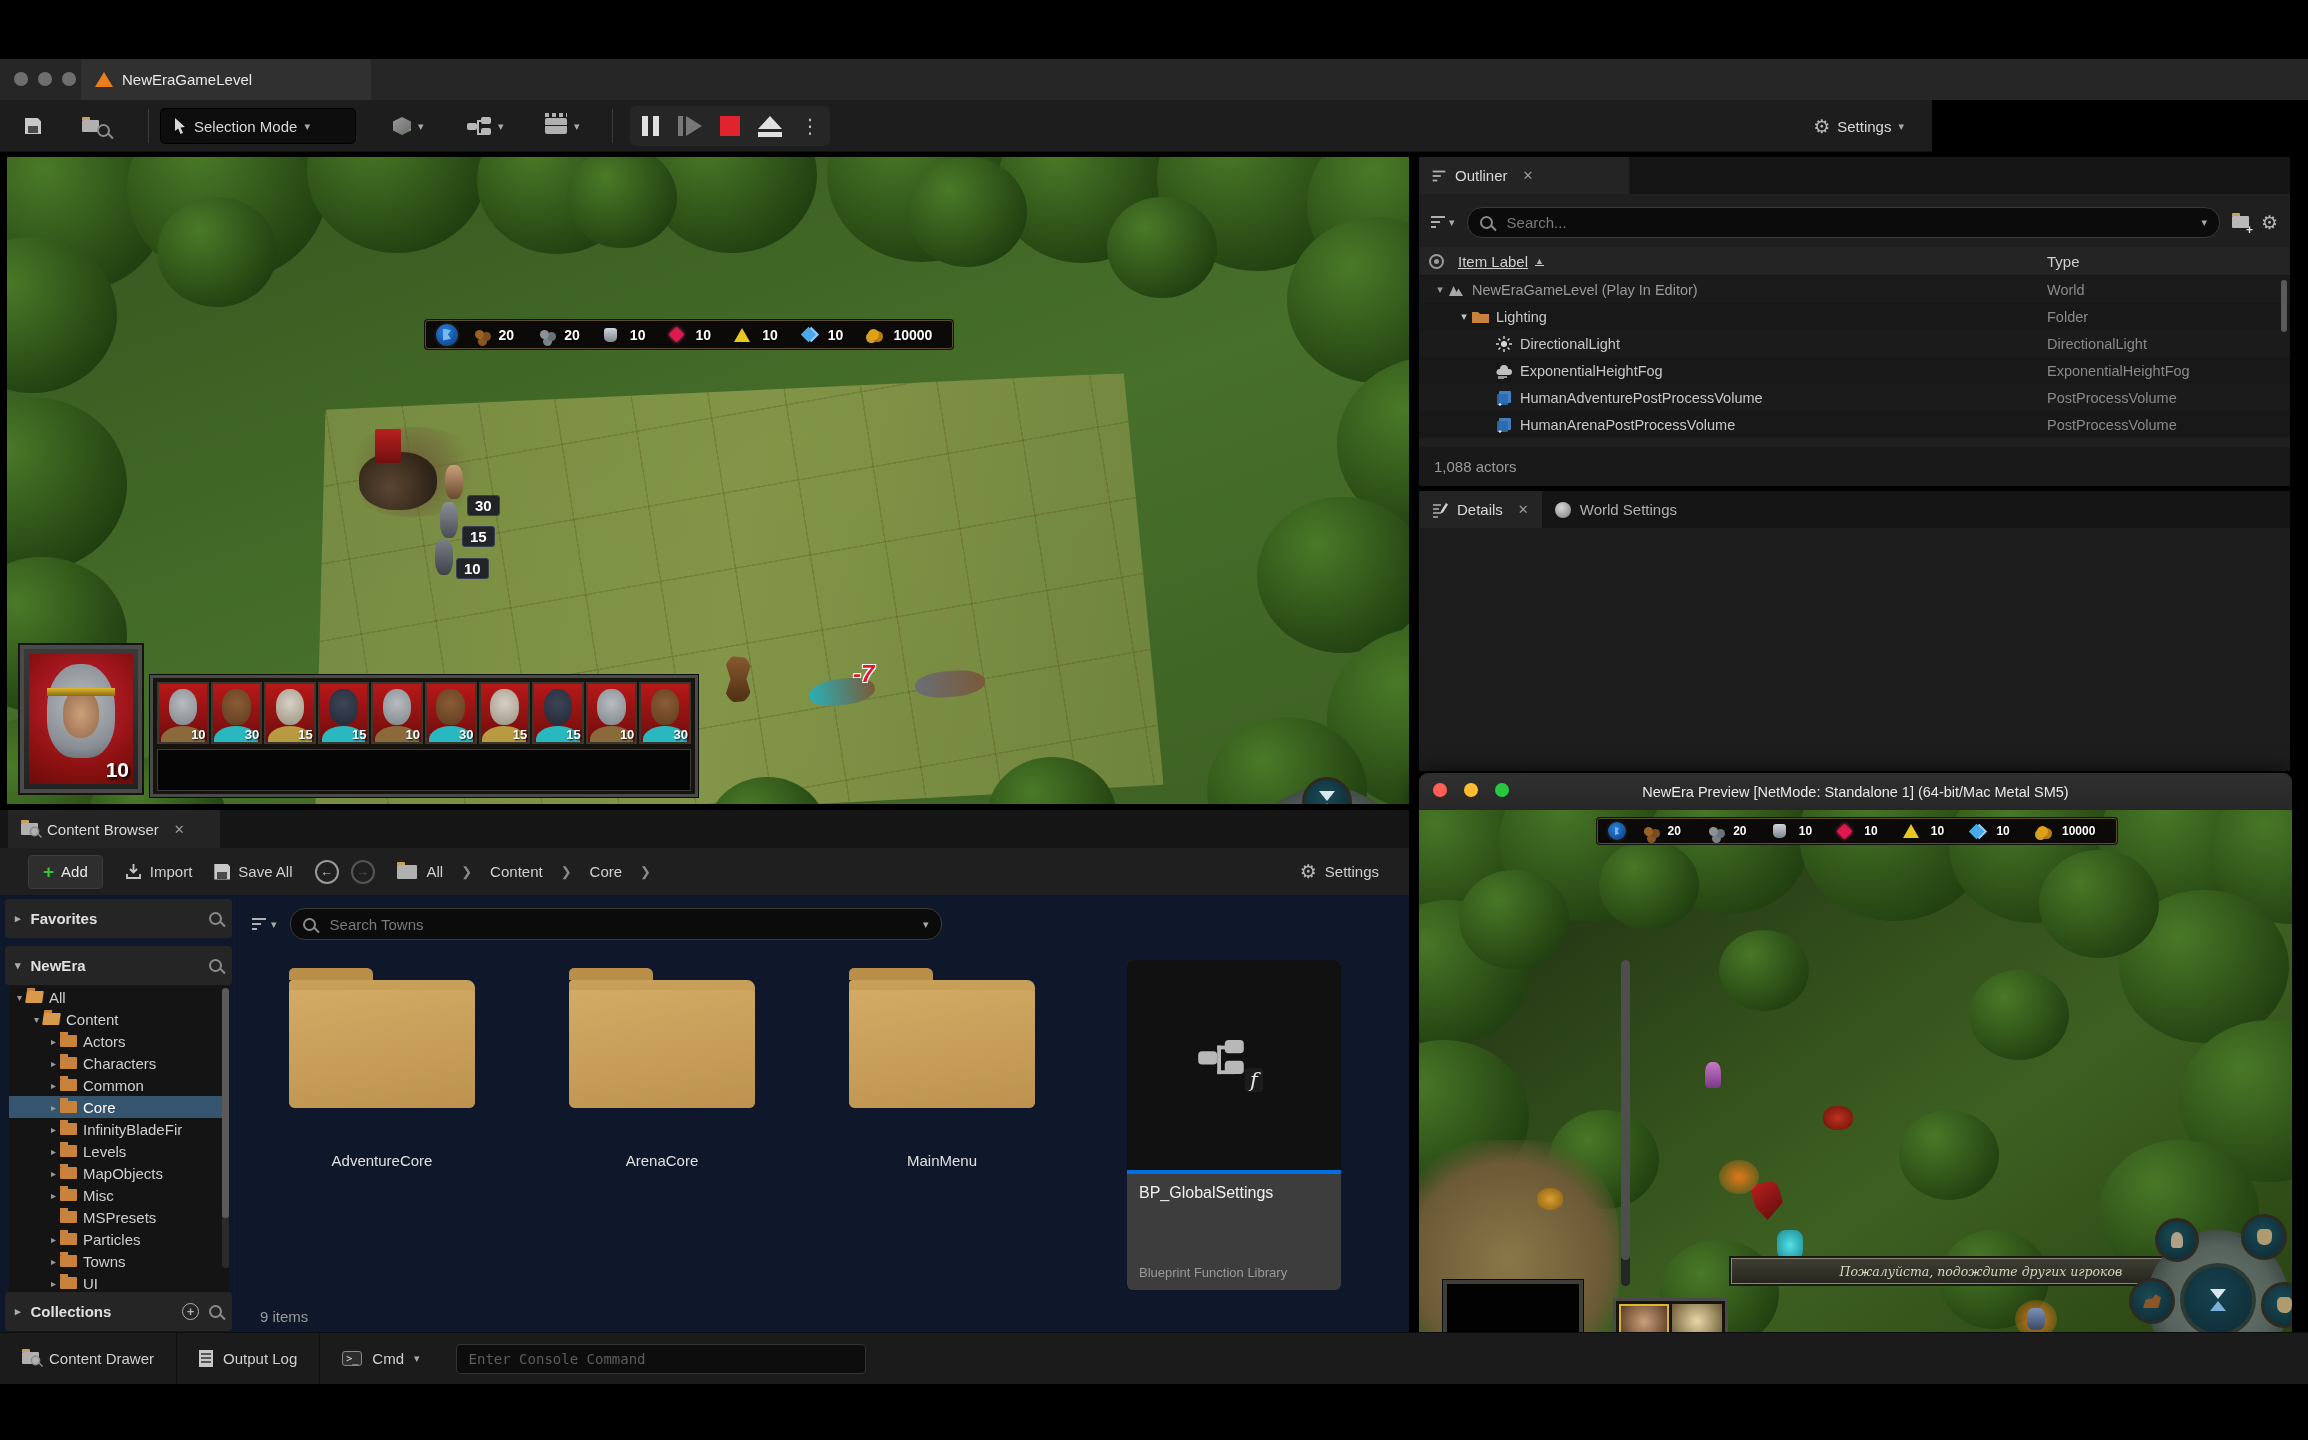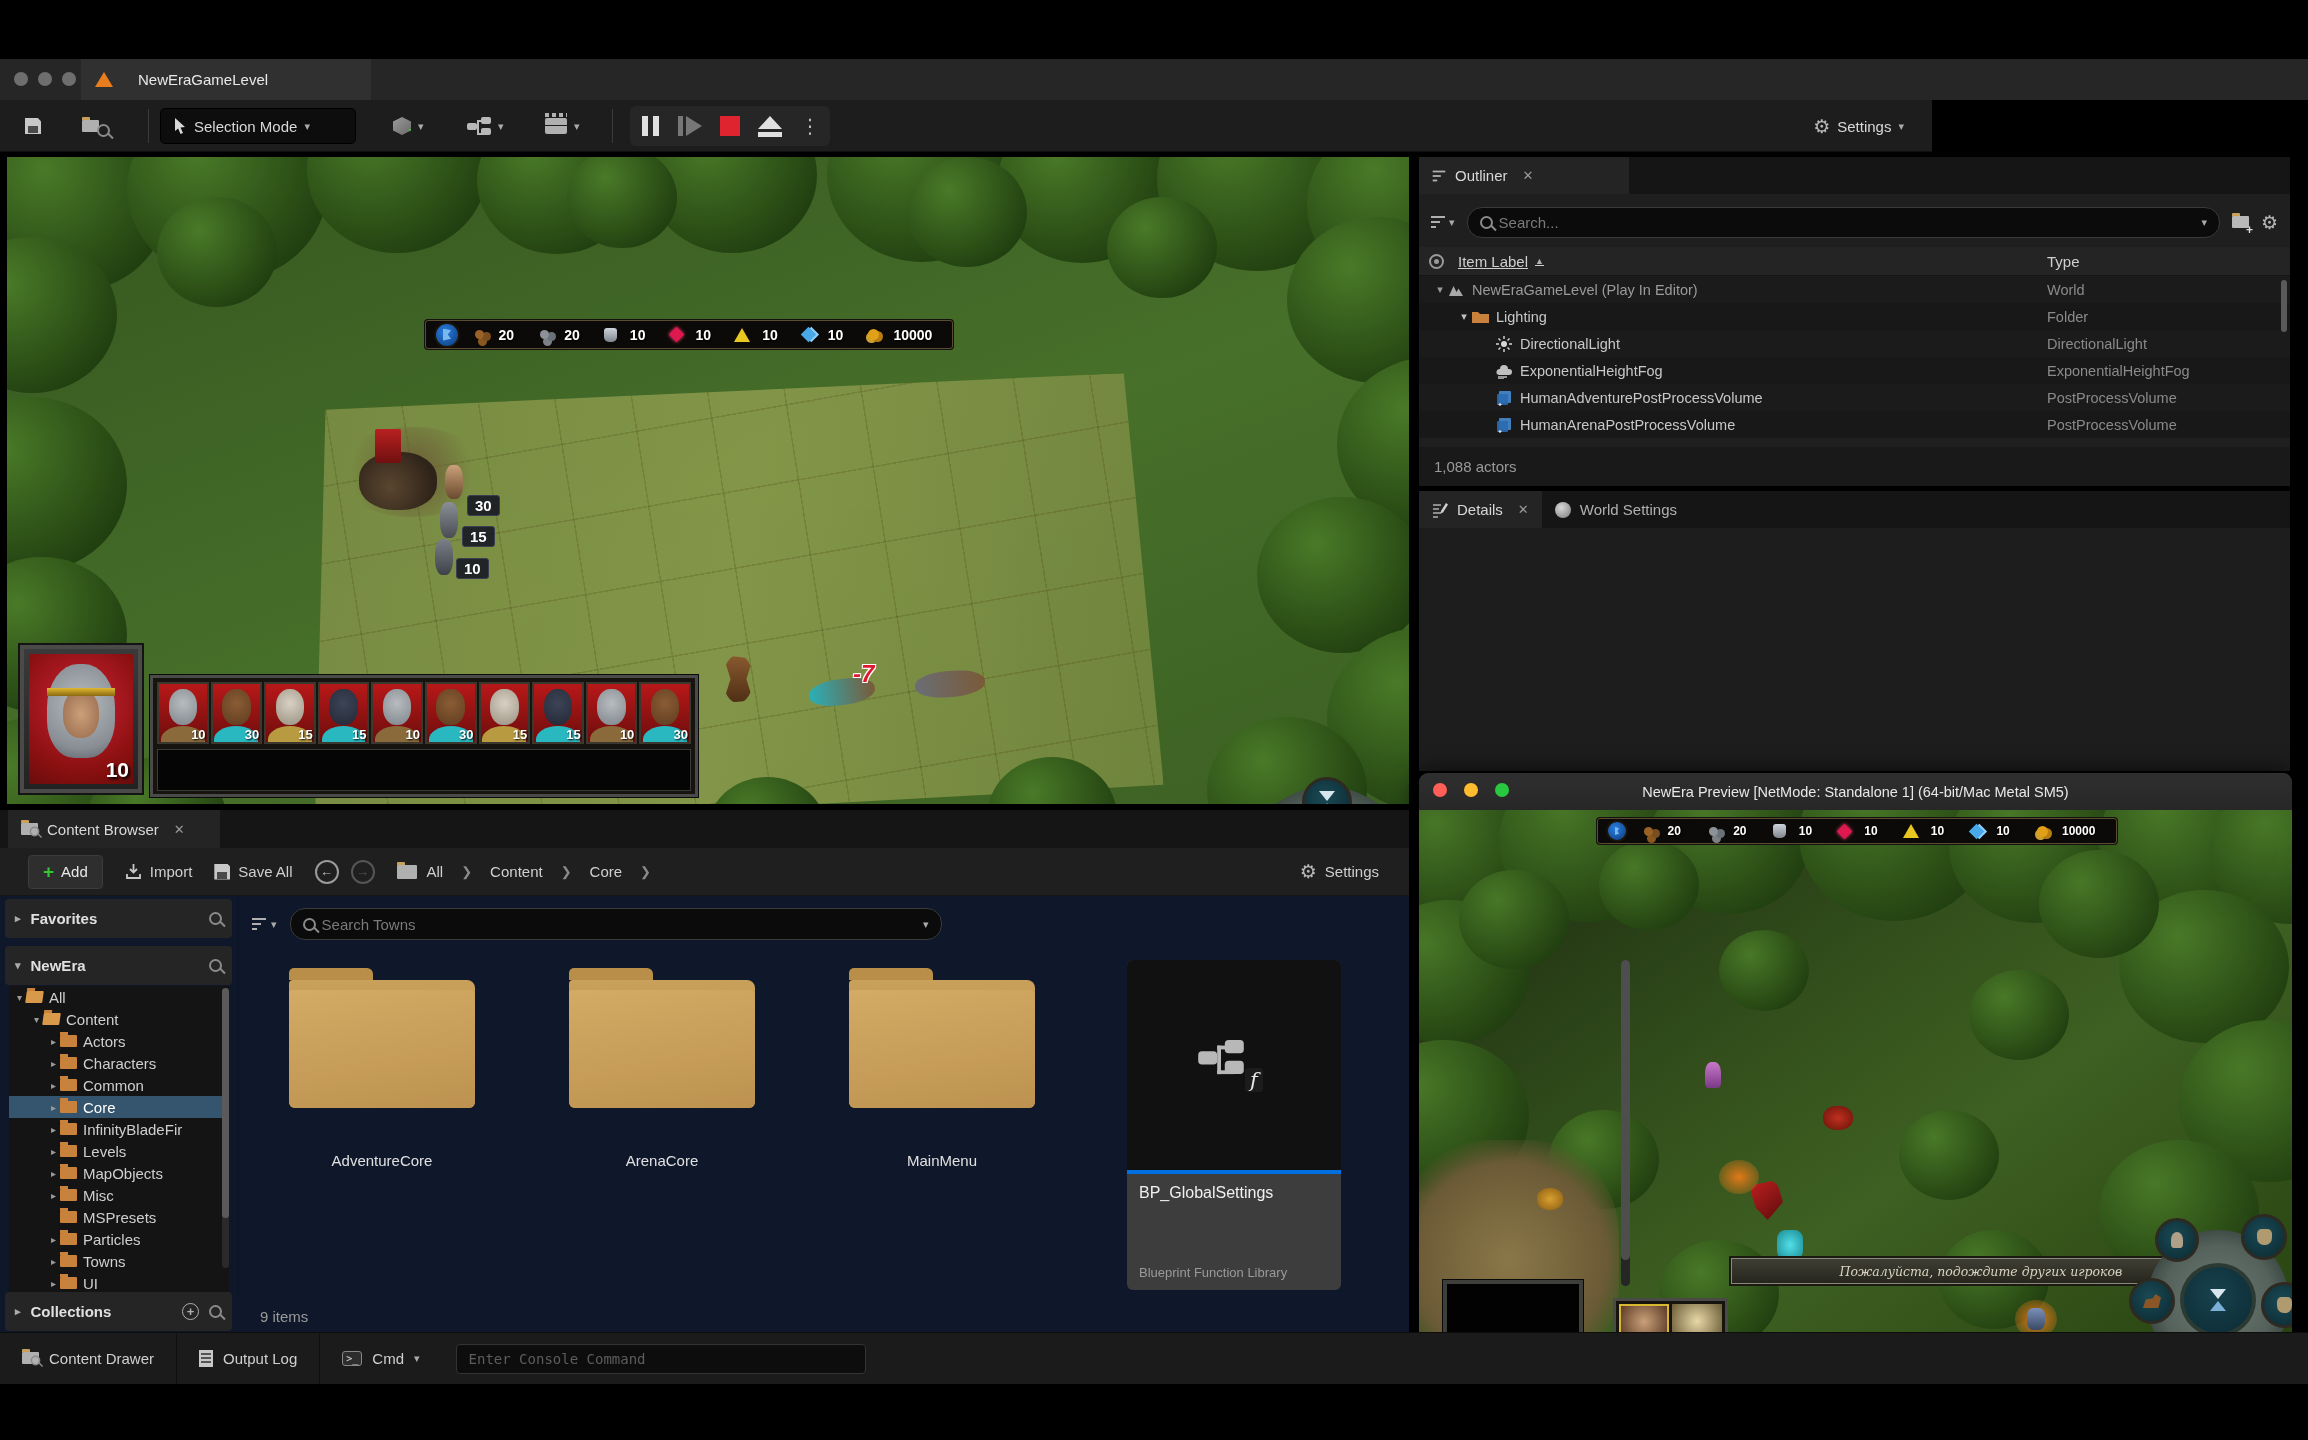--- a/index.html
+++ b/index.html
@@ -5,21 +5,21 @@
   * { margin:0; padding:0; box-sizing:border-box; }
   html,body { background:#000; }
   body { width:2308px; height:1440px; position:relative; overflow:hidden;
          font-family:"Liberation Sans", sans-serif; color:#cfcfcf; font-size:15px; }
   .abs { position:absolute; }
 
   
   #titlebar { left:0; top:59px; width:2308px; height:41px; background:#262626; }
   .tl-dot { width:14px; height:14px; border-radius:50%; background:#6e6e6e; display:inline-block; }
   #editor-tab { left:81px; top:59px; width:290px; height:41px; background:#303030;
-                display:flex; align-items:center; gap:25px; padding-left:14px; color:#e8e8e8; font-size:15px; }
+                display:flex; align-items:center; gap:9px; padding-left:14px; color:#e8e8e8; font-size:15px; }
   .ue-logo { width:0; height:0; border-left:9px solid transparent; border-right:9px solid transparent;
              border-bottom:15px solid #e87d1e; position:relative; }
   #toolbar { left:0; top:100px; width:1932px; height:52px; background:#1d1d1d; border-bottom:1px solid #101010; }
   .tb-sep { width:1px; height:34px; background:#3a3a3a; position:absolute; top:9px; }
   .tbtn { position:absolute; top:8px; height:36px; display:flex; align-items:center; gap:7px; color:#d8d8d8; }
   #sel-mode-btn { left:160px; width:196px; background:#0d0d0d; border:1px solid #000; border-radius:5px;
                   padding:0 12px; font-size:15px; }
   .chev { font-size:11px; color:#aaa; }
   #play-group { left:630px; top:6px; width:200px; height:40px; background:#262626; border-radius:6px;
                 display:flex; align-items:center; justify-content:space-around; position:absolute; }
@@ -65,21 +65,21 @@
   .nodes-ico i:nth-child(3){ right:0; bottom:0; }
   .nodes-ico::after { content:""; position:absolute; left:10px; top:3px; width:7px; height:11px;
                       border-left:2px solid #b8b8b8; border-top:2px solid #b8b8b8; border-bottom:2px solid #b8b8b8; }
   .clap-ico { width:22px; height:16px; background:#b0b0b0; border-radius:2px; position:relative; display:inline-block; }
   .clap-ico::before { content:""; position:absolute; top:-5px; left:0; width:22px; height:4px;
                       background:repeating-linear-gradient(90deg,#b0b0b0 0 4px,#1d1d1d 4px 7px); }
   .clap-ico::after { content:""; position:absolute; top:7px; left:0; width:22px; height:1px; background:#1d1d1d; }
 
   
   .search-pill { background:#0b0b0b; border:1px solid #3a3a3a; border-radius:15px; display:flex; align-items:center;
-                 gap:6px; padding:0 12px; color:#7a7a7a; }
+                 gap:14px; padding:0 12px; color:#7a7a7a; }
 
   
   .panel-tabs { background:#151515; }
   .ptab { background:#242424; display:flex; align-items:center; gap:9px; padding:0 13px; height:100%; color:#d8d8d8; }
   .ptab.inactive { background:transparent; color:#b0b0b0; }
   .closex { color:#9a9a9a; font-size:13px; margin-left:6px; }
 
   #outliner { left:1419px; top:157px; width:871px; height:329px; background:#1f1f1f; }
   .out-row { position:relative; height:27px; display:flex; align-items:center; font-size:14.5px; color:#c8c8c8; }
   .out-row.alt { background:#1b1b1b; } .out-row:not(.alt){ background:#181818; }

